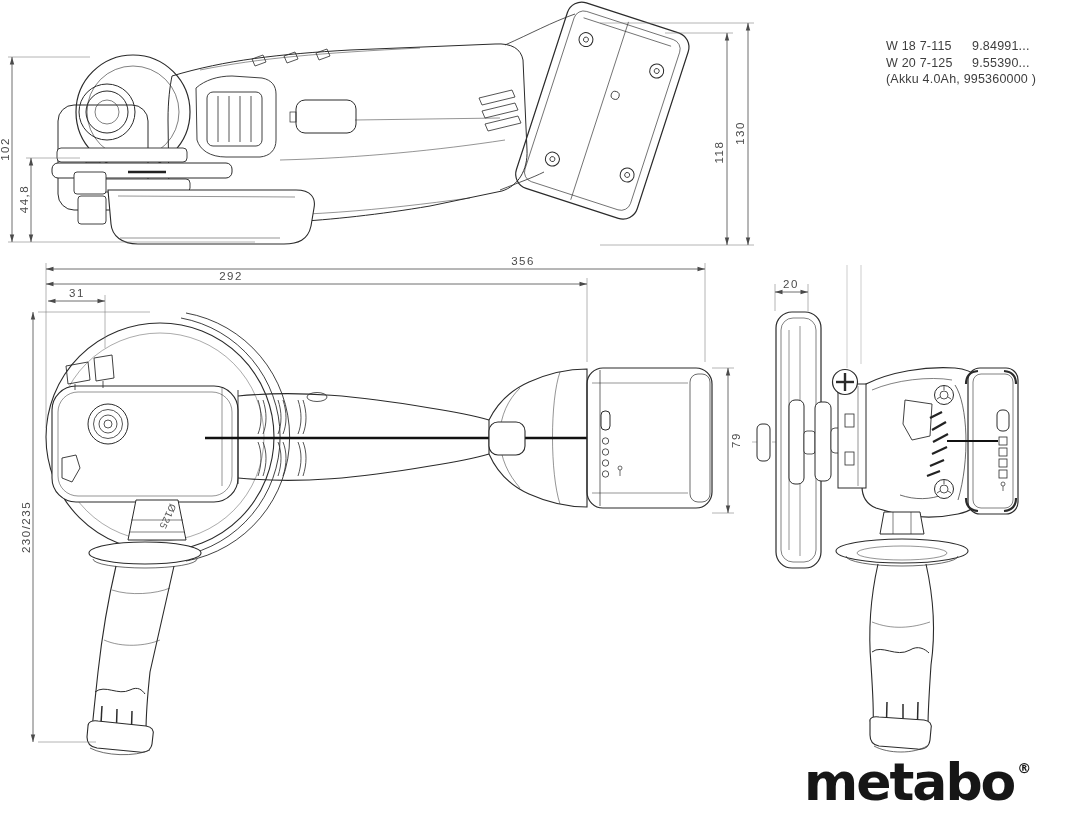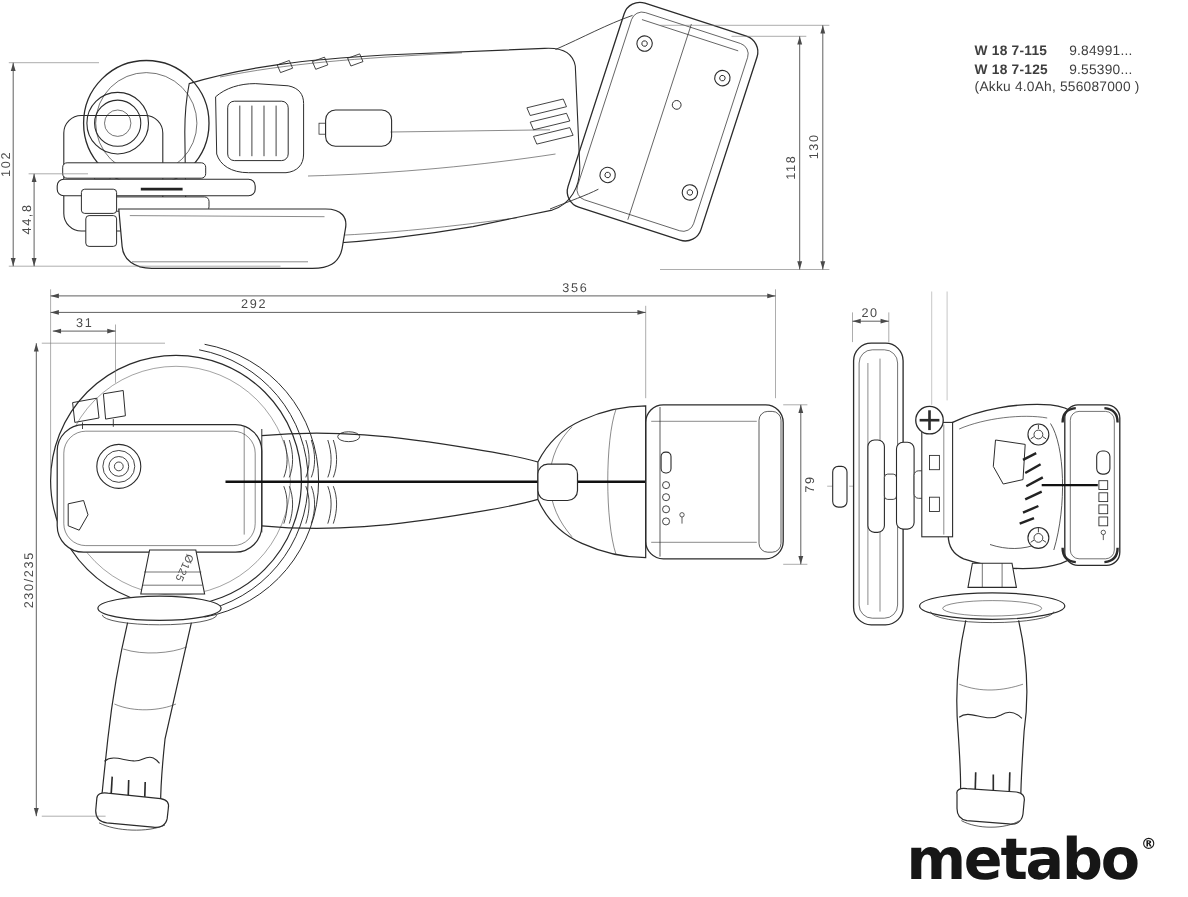--- a/index.html
+++ b/index.html
@@ -4,22 +4,22 @@
 <style>
   html,body{margin:0;padding:0;background:#fff;}
   .canvas{position:relative;width:1080px;height:815px;background:#ffffff;overflow:hidden;
           font-family:"Liberation Sans", sans-serif;}
   svg{position:absolute;left:0;top:0;}
   .dimtxt{font-family:"Liberation Sans", sans-serif;font-size:11.5px;fill:#4a4a4a;letter-spacing:1.5px;}
   .disctxt{font-family:"Liberation Sans", sans-serif;font-size:10px;fill:#555;letter-spacing:0.5px;}
   .product-info{position:absolute;left:886px;top:38px;color:#3e3e3e;font-size:12.5px;line-height:16.5px;
                 letter-spacing:0.2px;}
   .product-info .row{display:flex;}
-  .product-info .model{width:86px;font-weight:bold;}
-  .logo{position:absolute;left:824px;top:752px;color:#161616;font-weight:bold;
+  .product-info .model{width:86px;}
+  .logo{position:absolute;left:804px;top:752px;color:#161616;font-weight:bold;
         font-family:"DejaVu Sans", sans-serif;font-size:52px;letter-spacing:-2px;white-space:nowrap;}
   .logo .reg{font-size:14px;font-weight:bold;letter-spacing:0;position:relative;top:-27px;left:3px;}
 </style>
 </head>
 <body>
 
 <div class="canvas">
 
 <svg width="1080" height="815" viewBox="0 0 1080 815">
 
@@ -310,25 +310,25 @@
     <text class="disctxt" x="167" y="516" text-anchor="middle" dominant-baseline="middle" transform="rotate(115 167 516)">Ø125</text>
   </g>
 </svg>
 
   <div class="product-info">
     <div class="row">
       <span class="model">W 18 7-115</span>
       <span class="code">9.84991...</span>
     </div>
     <div class="row">
-      <span class="model">W 18 7-125</span>
+      <span class="model">W 20 7-125</span>
       <span class="code">9.55390...</span>
     </div>
     <div class="row">
-      <span>(Akku 4.0Ah, 556087000 )</span>
+      <span>(Akku 4.0Ah, 995360000 )</span>
     </div>
   </div>
 
   <div class="logo">
     <span>metabo</span><span class="reg">®</span>
   </div>
 
 </div>
 
 </body></html>

